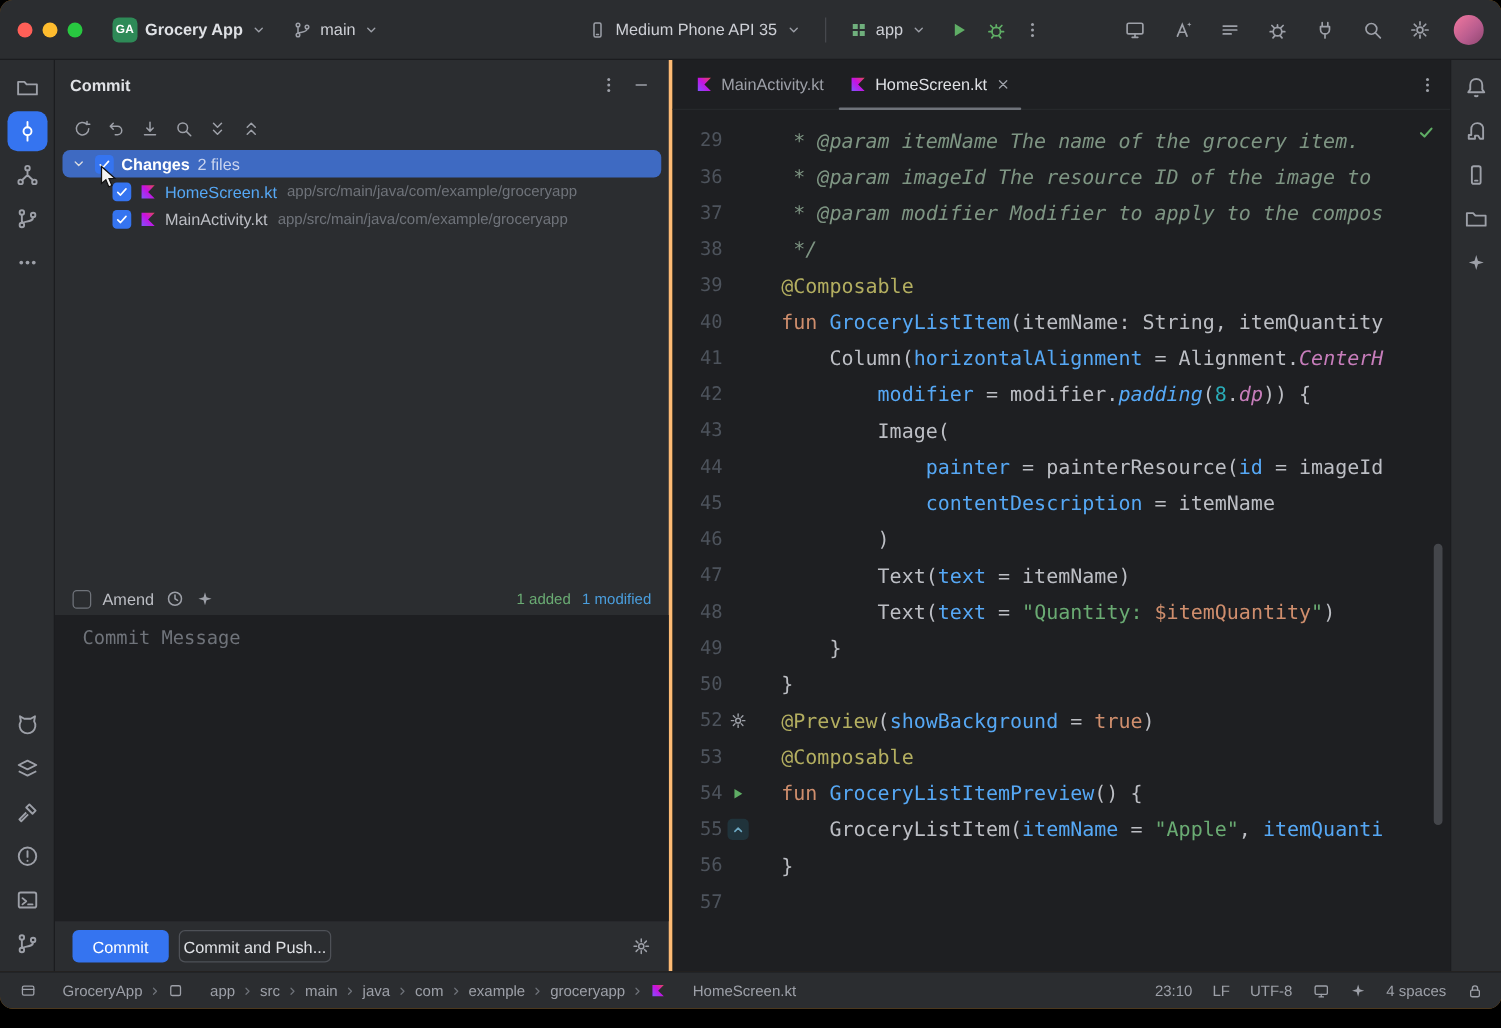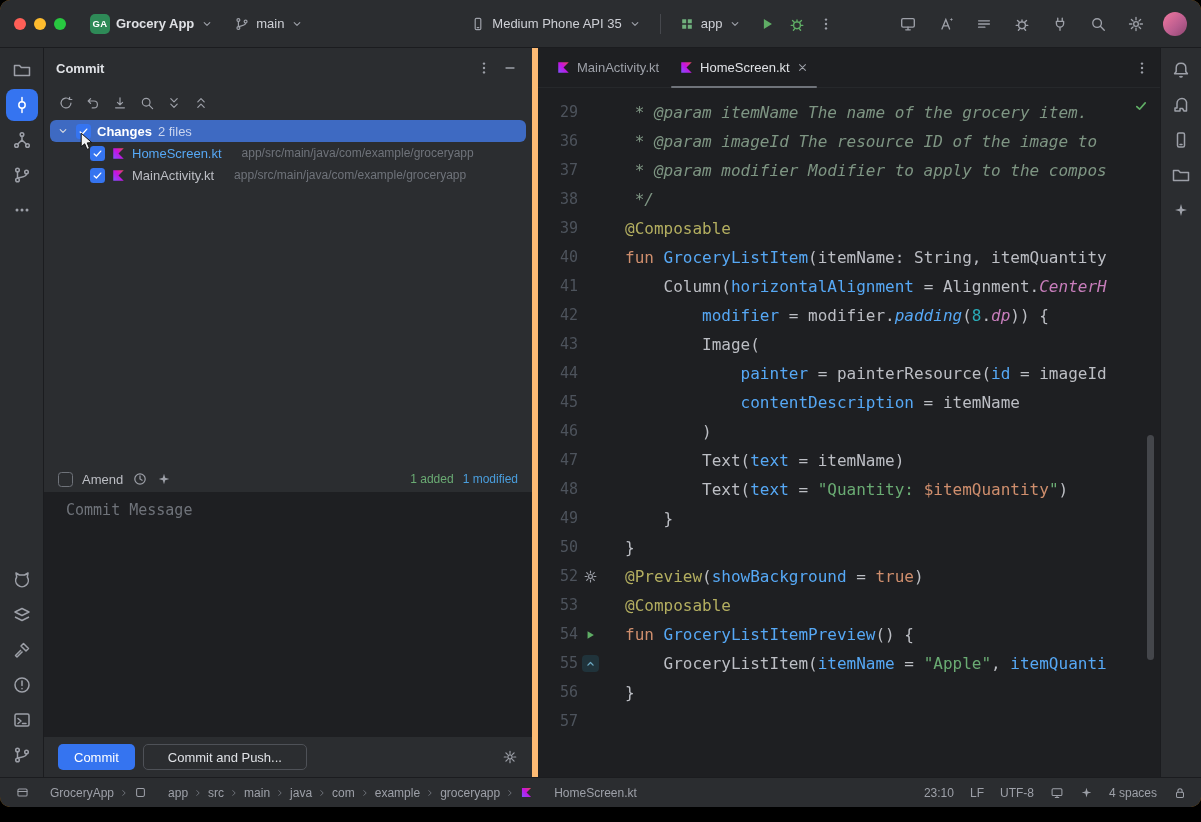--- a/index.html
+++ b/index.html
@@ -29,43 +29,43 @@
   
   .main{flex:1;display:flex;min-height:0}
   .stripe{width:44px;background:#2B2D30;display:flex;flex-direction:column;align-items:center;padding:6px 0 6px;gap:3px}
   .stripe.left{border-right:1px solid #1B1C1F}
   .stripe.right{border-left:1px solid #1B1C1F;width:41px}
   .sbtn{width:32px;height:32px;border-radius:8px;border:none;background:none;display:flex;align-items:center;justify-content:center;color:#9DA0A8;cursor:default}
   .sbtn.active{background:#3574F0;color:#fff}
   .push{margin-top:auto}
 
   
-  .commit-panel{width:494px;flex:0 0 494px;background:#2B2D30;border-right:6px solid #fdba74;display:flex;flex-direction:column;min-height:0}
+  .commit-panel{width:494px;flex:0 0 494px;background:#2B2D30;border-right:3px solid #fdba74;display:flex;flex-direction:column;min-height:0}
   .cp-head{height:40px;flex:0 0 40px;display:flex;align-items:center;gap:6px;padding:0 12px;color:#DFE1E5;font-size:13px}
   .cp-title{font-weight:700}
   .cp-tools{height:30px;flex:0 0 30px;display:flex;align-items:center;gap:7px;padding:0 12px;color:#9DA0A8}
   .tree{flex:1;min-height:0;overflow:hidden;padding:2px 6px;font-size:13px;color:#BCBEC4}
   .tree-row{height:22px;display:flex;align-items:center;gap:6px;padding:0 6px;border-radius:6px;white-space:nowrap}
   .tree-row.selected{background:#3E6AC2;color:#fff}
   .tree-row.selected .cnt{color:#C9D4EF}
   .tree-row .lbl.strong{font-weight:700}
   .cnt{color:#9DA0A8}
   .file-row{padding-left:40px}
   .fname{font-size:13px}
-  .fpath{font-size:12px;color:#6F737A;margin-left:14px}
+  .fpath{font-size:12px;color:#6F737A;margin-left:2px}
   .checkbox{width:15px;height:15px;flex:0 0 15px;border-radius:3.5px;background:#3574F0;display:flex;align-items:center;justify-content:center}
   .checkbox svg{width:11px;height:11px;color:#fff}
   .checkbox.empty{background:transparent;border:1.5px solid #6F737A}
   .chev{color:#D7DAE0}
   .cp-amend{height:26px;flex:0 0 26px;display:flex;align-items:center;gap:9px;padding:0 14px;color:#BCBEC4;font-size:13px}
   .stat{font-size:12px}
   .cp-msg{height:245px;flex:0 0 245px;background:#1E1F22;padding:9px 22px;font-family:"DejaVu Sans Mono",monospace;font-size:15px;color:#6F737A}
   .cp-actions{height:40px;flex:0 0 40px;display:flex;align-items:center;gap:8px;padding:0 14px}
   .btn-primary{background:#3574F0;color:#fff;border:none;border-radius:5px;height:26px;padding:0 16px;font-size:13px;font-family:inherit}
-  .btn-secondary{background:transparent;color:#DFE1E5;border:1px solid #4E5157;border-radius:5px;height:26px;padding:0 24px;font-size:13px;font-family:inherit}
+  .btn-secondary{background:transparent;color:#DFE1E5;border:1px solid #4E5157;border-radius:5px;height:26px;padding:0 3px;font-size:13px;font-family:inherit}
 
   
   .editor{flex:1;min-width:0;background:#1E1F22;position:relative;display:flex;flex-direction:column}
   .tabs{height:40px;flex:0 0 40px;display:flex;align-items:center;padding:0 8px;border-bottom:1px solid #26282B}
   .tab{height:40px;display:flex;align-items:center;gap:6px;padding:0 10px;font-size:13px;color:#9DA0A8;position:relative;white-space:nowrap}
   .tab.active{color:#DFE1E5}
   .tab.active::after{content:"";position:absolute;left:2px;right:2px;bottom:0;height:2px;background:#6F737A;border-radius:1px}
   .code{flex:1;min-height:0;overflow:hidden;padding-top:10px;font-family:"DejaVu Sans Mono",monospace;font-size:16px;line-height:29px}
   .code-line{display:flex;height:29px;align-items:center}
   .ln-num{width:40px;flex:0 0 40px;text-align:right;color:#4D535C;font-size:15px}

